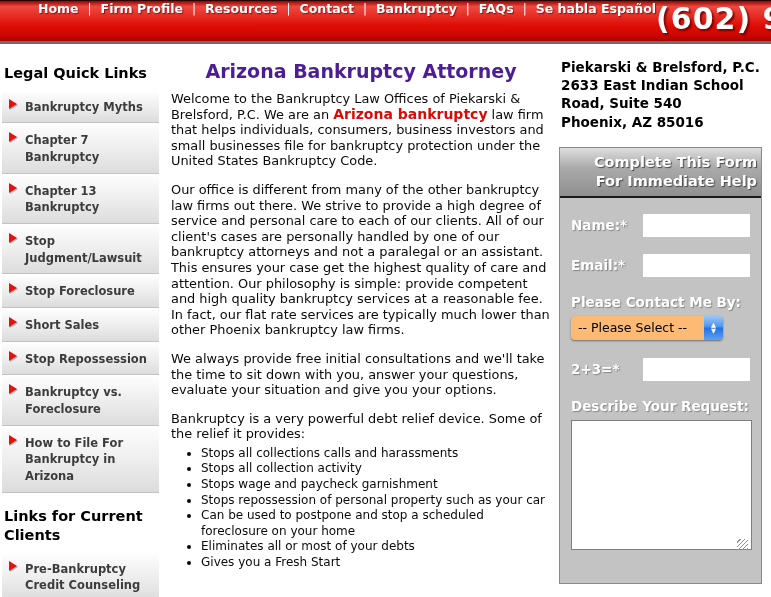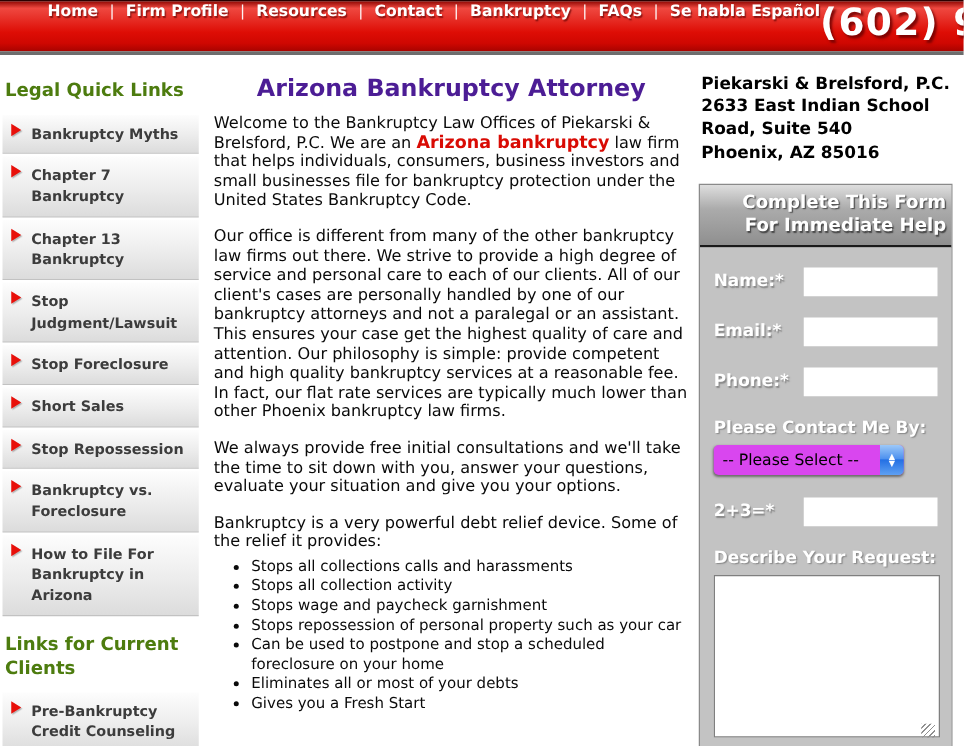--- a/index.html
+++ b/index.html
@@ -27,21 +27,21 @@
   .phone {
     color:#fff; font-weight:bold; font-size:30px; letter-spacing:1px;
     text-shadow:2px 2px 2px rgba(110,0,0,.85); white-space:nowrap;
   }
   
   .layout { display:flex; padding-top:14px; }
   .sidebar { width:163px; padding:2px 4px 0 2px; flex:none; }
   .main { width:396px; padding:0 8px 0 8px; flex:none; }
   .rightcol { width:209px; flex:none; padding-right:3px; }
   
-  .side-head { font-size:14.5px; font-weight:bold; color:#4d7c0f; margin:14px 0 8px 2px; line-height:1.35; }
+  .side-head { font-size:14.5px; font-weight:bold; color:#000000; margin:14px 0 8px 2px; line-height:1.35; }
   .side-head.first { margin-top:4px; }
   .side-btn {
     display:flex; align-items:flex-start; gap:8px;
     background:linear-gradient(180deg,#fdfdfd 0%,#ececec 55%,#dcdcdc 100%);
     border-bottom:1px solid #c2c2c2;
     margin-bottom:2px; padding:7px 4px 7px 7px; cursor:pointer;
   }
   .arrow {
     flex:none; width:0; height:0;
     border-left:8px solid #e8100a; border-top:5px solid transparent; border-bottom:5px solid transparent;
@@ -65,21 +65,21 @@
   }
   .form-body { background:#c3c3c3; padding:16px 11px 14px 11px; }
   .frow { display:flex; align-items:center; justify-content:space-between; margin-bottom:17px; }
   .flabel {
     color:#fff; font-weight:bold; font-size:13.5px;
     text-shadow:1px 1px 1px rgba(120,120,120,.8); white-space:nowrap;
   }
   .finput { width:107px; height:23px; border:none; background:#fff; font-size:13px; padding:0 4px; }
   .block-label { display:block; margin-bottom:6px; }
   .selectbox {
-    width:152px; height:24px; background:#d946ef; border-radius:4px;
+    width:152px; height:24px; background:#fdba74; border-radius:4px;
     box-shadow:0 1px 2px rgba(0,0,0,.45);
     display:flex; align-items:center; justify-content:space-between;
     padding-left:7px; cursor:pointer; margin-bottom:18px;
   }
   .selectbox .val { font-size:12.5px; color:#000; white-space:nowrap; }
   .spinner {
     width:19px; height:24px; border-radius:0 4px 4px 0;
     background:linear-gradient(180deg,#9cc8f8 0%,#4f92ef 45%,#2470e4 50%,#5ea0f2 100%);
     display:flex; flex-direction:column; align-items:center; justify-content:center;
     color:#fff; font-size:6.5px; line-height:6px; flex:none;
@@ -200,24 +200,20 @@
         <div class="frow">
           <label class="flabel">Name:*</label>
           <input class="finput" type="text" value="" style="">
         </div>
 
         <div class="frow">
           <label class="flabel">Email:*</label>
           <input class="finput" type="text" value="" style="">
         </div>
 
-        <div class="frow">
-          <label class="flabel">Phone:*</label>
-          <input class="finput" type="text" value="" style="">
-        </div>
 
         <label class="flabel block-label">Please Contact Me By:</label>
         <div class="selectbox">
           <span class="val">-- Please Select --</span>
           <span class="spinner">
               <span>▲</span>
               <span>▼</span>
             </span>
         </div>
 

